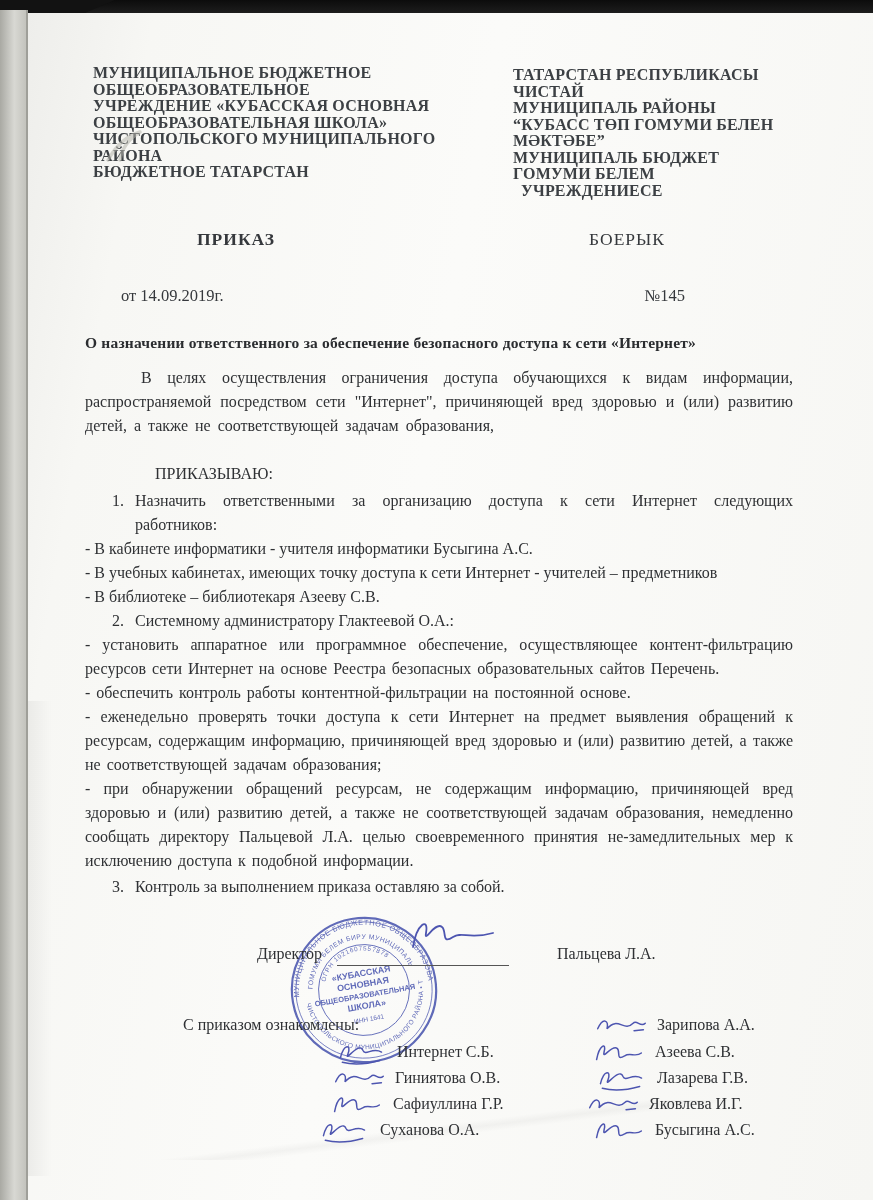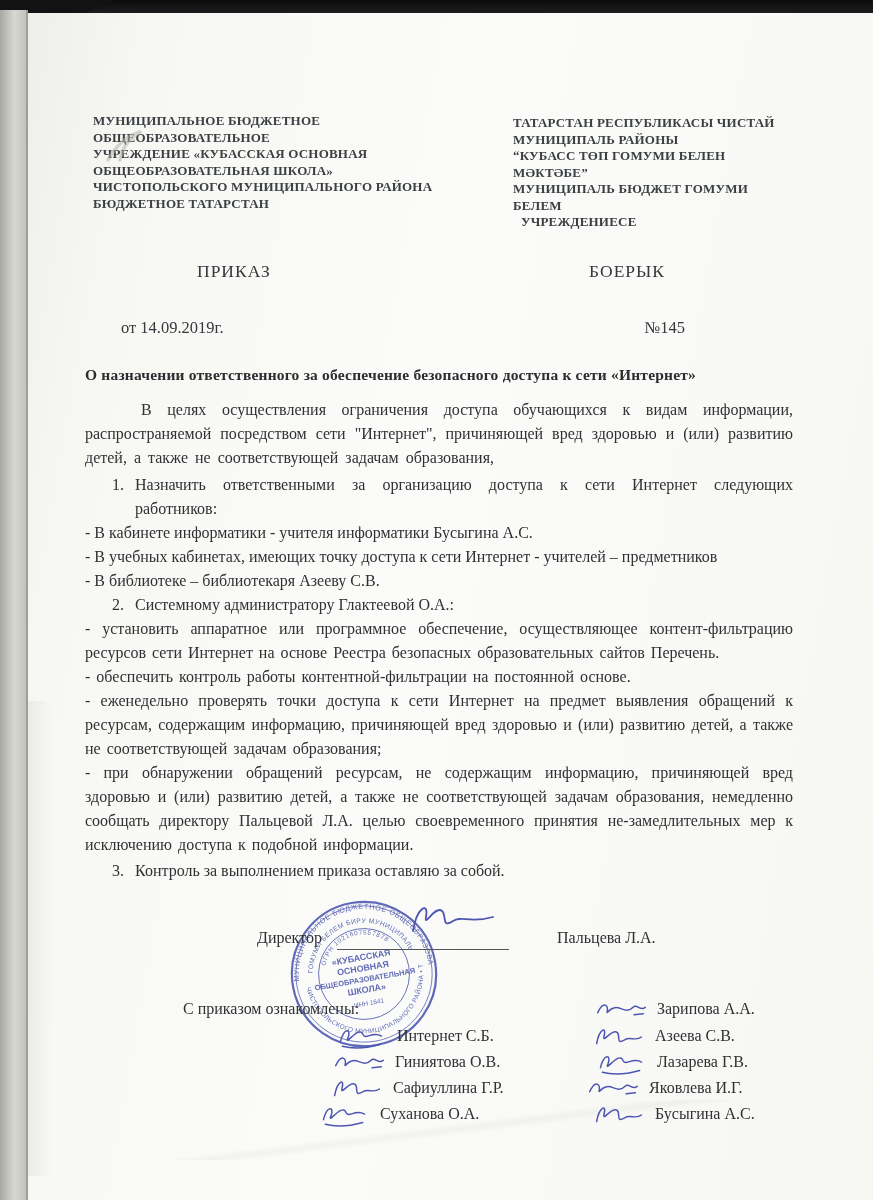--- a/index.html
+++ b/index.html
@@ -27,28 +27,28 @@
     box-sizing:border-box;
   }
   .crease1{position:absolute;left:0;top:58%;width:30px;height:40%;pointer-events:none;
     background:linear-gradient(90deg,rgba(0,0,0,.05),rgba(0,0,0,0) 80%);}
   .crease2{position:absolute;left:0;bottom:40px;width:100%;height:60px;pointer-events:none;
     background:linear-gradient(173deg,rgba(0,0,0,0) 46%,rgba(0,0,0,.035) 50%,rgba(0,0,0,0) 54%);}
   .pencil-mark{position:absolute;left:68px;top:95px;opacity:.55;}
 
   
   .letterhead{display:flex;justify-content:space-between;padding-top:52px;}
-  .lh-col{font-weight:bold;font-size:13px;line-height:16.5px;color:#3c4044;letter-spacing:.2px;margin-top:48px;}
+  .lh-col{font-weight:bold;font-size:16px;line-height:16.5px;color:#3c4044;letter-spacing:.2px;}
   .lh-left{width:395px;padding-left:8px;}
   .lh-right{width:280px;padding-top:2px;}
   .lh-right div:last-child{padding-left:8px;}
 
   
   .order-row{display:flex;margin-top:30px;font-size:17.5px;letter-spacing:1px;color:#35383c;}
-  .order-ru{margin-left:112px;font-weight:400;}
+  .order-ru{margin-left:112px;font-weight:700;}
   .order-tt{margin-left:auto;margin-right:128px;}
   .date-row{display:flex;margin-top:36px;font-size:16.5px;color:#35383c;}
   .order-date{margin-left:36px;}
   .order-num{margin-left:auto;margin-right:108px;}
 
   .subject{margin-top:28px;font-weight:bold;font-size:15.5px;color:#2b2d30;letter-spacing:.2px;}
 
   .body-text{font-size:16px;line-height:24px;color:#2f3134;}
   .p-intro{margin-top:14px;text-align:justify;text-indent:56px;word-spacing:3px;}
   .resolve{margin-top:24px;padding-left:70px;}
@@ -117,20 +117,21 @@
     </div>
     <div class="date-row">
       <span class="order-date">от 14.09.2019г.</span>
       <span class="order-num">№145</span>
     </div>
 
     <div class="subject">О назначении ответственного за обеспечение безопасного доступа к сети «Интернет»</div>
 
     <div class="body-text">
       <p class="p-intro" style="margin:14px 0 0 0;">В целях осуществления ограничения доступа обучающихся к видам информации, распространяемой посредством сети "Интернет", причиняющей вред здоровью и (или) развитию детей, а также не соответствующей задачам образования,</p>
+      <div class="resolve">ПРИКАЗЫВАЮ:</div>
       <div class="num-item item1">
         <span class="num">1.</span>
         <span>Назначить ответственными за организацию доступа к сети Интернет  следующих работников:</span>
       </div>
       <div class="dash-line">- В кабинете  информатики  - учителя информатики  Бусыгина А.С.</div>
       <div class="dash-line">- В учебных кабинетах, имеющих точку доступа к сети Интернет - учителей – предметников</div>
       <div class="dash-line">- В библиотеке – библиотекаря  Азееву С.В.</div>
       <div class="num-item">
         <span class="num">2.</span>
         <span>Системному администратору Глактеевой О.А.:</span>

